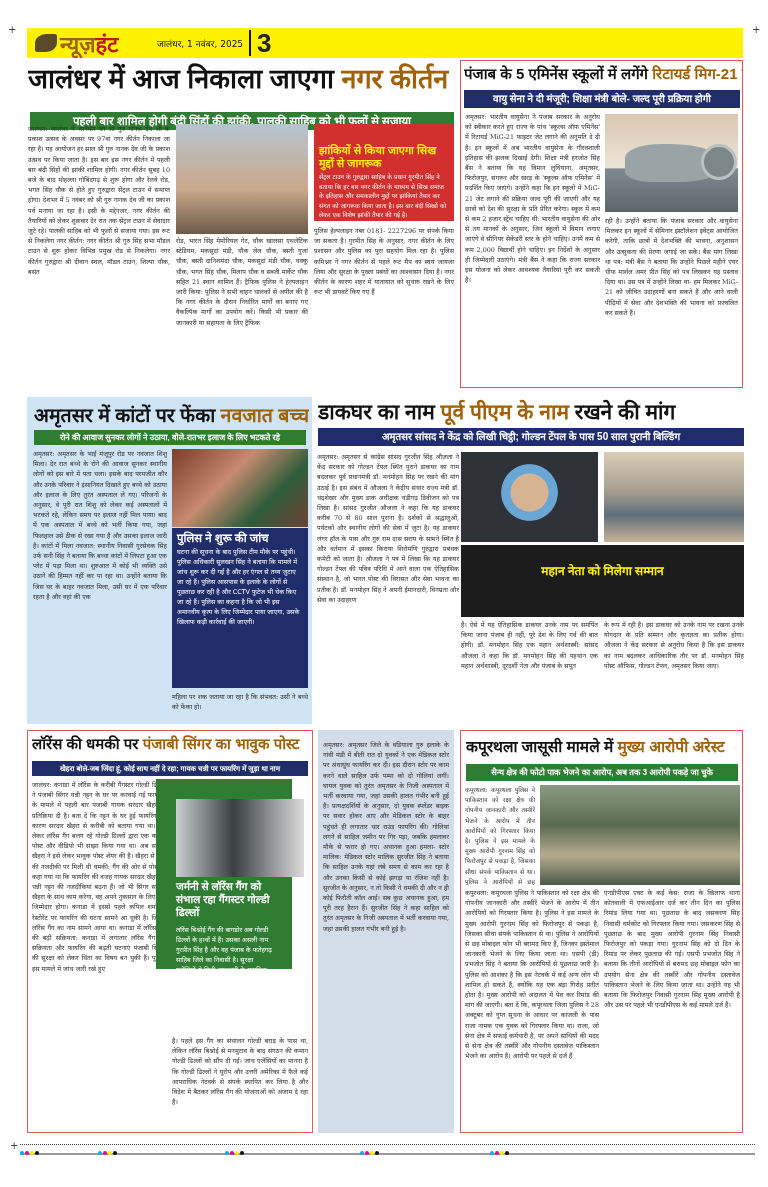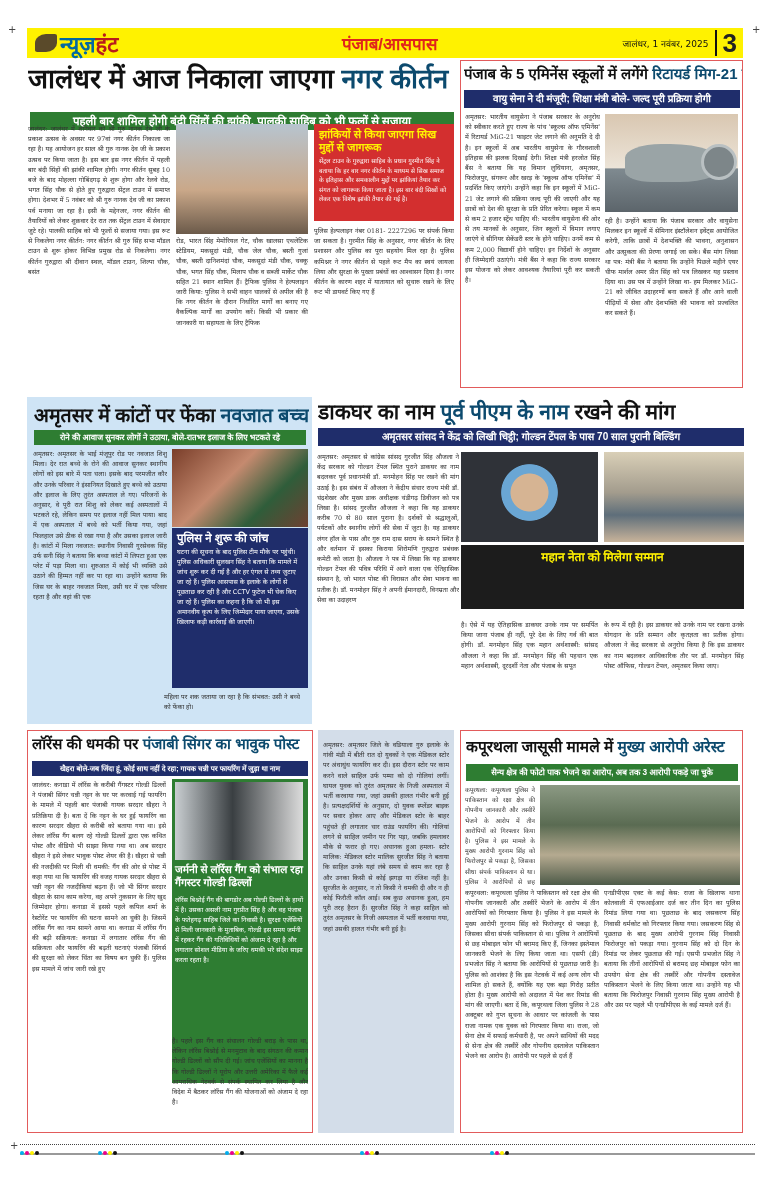--- a/index.html
+++ b/index.html
@@ -1,27 +1,27 @@
 <!DOCTYPE html>
 <html><head>
 <meta charset="utf-8">
 <style>
   *{box-sizing:border-box;margin:0;padding:0}
   body{width:768px;height:1187px;background:#fff;font-family:"DejaVu Sans",sans-serif;position:relative;overflow:hidden;color:#222}
   .abs{position:absolute}
   .masthead{left:27px;top:28px;width:716px;height:30px;background:#fff200;display:flex;align-items:center}
   .logo{width:130px;height:30px;display:flex;align-items:center;padding-left:8px}
   .logo-bird{width:22px;height:18px;background:#5a4a2a;border-radius:50% 10% 50% 10%;margin-right:3px}
-  .logo-a{font-weight:bold;font-size:22px;color:#0369a1;font-family:"Liberation Sans",sans-serif}
+  .logo-a{font-weight:bold;font-size:22px;color:#a16207;font-family:"Liberation Sans",sans-serif}
   .logo-b{font-weight:bold;font-size:22px;color:#b91c1c;font-family:"Liberation Sans",sans-serif}
   .section{flex:1;text-align:center;color:#e1251b;font-weight:bold;font-size:17px;font-family:"Liberation Sans",sans-serif}
   .dateline{font-size:9px;color:#111;padding-right:6px}
   .pageno{border-left:2px solid #111;height:26px;padding:0 6px;font-size:26px;font-weight:bold;line-height:26px;font-family:"Liberation Sans",sans-serif}
   .hl{font-weight:bold;color:#111;font-family:"Liberation Sans",sans-serif;white-space:nowrap;overflow:hidden}
-  .hl .red{color:#0c4a6e}
+  .hl .red{color:#a16207}
   .strap{color:#fff;font-family:"Liberation Sans",sans-serif;text-align:center;white-space:nowrap;overflow:hidden;font-weight:bold}
   .green{background:#2e7d32}
   .navy{background:#1f2d6b}
   .col{font-size:6.4px;line-height:10.2px;color:#333;text-align:justify;overflow:hidden;font-family:"DejaVu Serif",serif}
   .box{border:1px solid #e25b5b}
   .photo{background:linear-gradient(135deg,#8b9aa3,#c9c2b3 50%,#6d7b82)}
   .caption-dark{font-size:6.4px;line-height:10px;color:#fff;overflow:hidden}
   .boxtitle{font-weight:bold;font-family:"Liberation Sans",sans-serif}
   .cmyk{display:flex;gap:1px}
   .cmyk span{width:4px;height:4px;border-radius:50%}
@@ -32,36 +32,35 @@
 
 <div class="abs cross" style="left:8px;top:24px">+</div>
 <div class="abs cross" style="left:752px;top:24px">+</div>
 
 <div class="abs masthead">
   <div class="logo">
     <div class="logo-bird"></div>
     <span class="logo-a">न्यूज़</span>
     <span class="logo-b">हंट</span>
   </div>
-  <div class="section">पंजाब/आसपास</div>
   <div class="dateline">जालंधर, 1 नवंबर, 2025</div>
   <div class="pageno">3</div>
 </div>
 
 <div class="abs hl" style="left:28px;top:62px;width:430px;font-size:27px;line-height:34px">
   <span>जालंधर में आज निकाला जाएगा</span>
   <span class="red">नगर कीर्तन</span>
 </div>
 <div class="abs strap green" style="left:30px;top:112px;width:424px;height:18px;font-size:11.5px;line-height:18px">पहली बार शामिल होगी बंदी सिंहों की झांकी, पालकी साहिब को भी फूलों से सजाया</div>
 
 <div class="abs col" style="left:28px;top:124px;width:142px;height:262px">जालंधर: जालंधर में शनिवार को श्री गुरु नानक देव जी के प्रकाश उत्सव के अवसर पर 97वां नगर कीर्तन निकाला जा रहा है। यह आयोजन हर साल श्री गुरु नानक देव जी के प्रकाश उत्सव पर किया जाता है। इस बार इस नगर कीर्तन में पहली बार बंदी सिंहों की झांकी शामिल होगी। नगर कीर्तन सुबह 10 बजे के बाद मोहल्ला गोबिंदगढ़ से शुरू होगा और रेलवे रोड, भगत सिंह चौक से होते हुए गुरुद्वारा सेंट्रल टाउन में समाप्त होगा। देशभर में 5 नवंबर को श्री गुरु नानक देव जी का प्रकाश पर्व मनाया जा रहा है। इसी के मद्देनजर, नगर कीर्तन की तैयारियों को लेकर शुक्रवार देर रात तक सेंट्रल टाउन में सेवादार जुटे रहे। पालकी साहिब को भी फूलों से सजाया गया। इस रूट से निकलेगा नगर कीर्तन: नगर कीर्तन श्री गुरु सिंह सभा मॉडल टाउन से शुरू होकर विभिन्न प्रमुख रोड से निकलेगा। नगर कीर्तन गुरुद्वारा श्री दीवान स्थल, मॉडल टाउन, शिल्पा चौक, बसंत</div>
 <div class="abs photo" style="left:176px;top:124px;width:132px;height:110px;background:linear-gradient(180deg,#b7c4cf,#caa889 60%,#6b5a4a)"></div>
 <div class="abs col" style="left:176px;top:236px;width:132px;height:150px">रोड, भारत सिंह मेमोरियल गेट, चौक खालसा एथलेटिक स्टेडियम, मकसूदां मंडी, चौक जेल चौक, बस्ती गुजां चौक, बस्ती दानिशमंदां चौक, मकसूदां मंडी चौक, चक्कू चौक, भगत सिंह चौक, मिलाप चौक व सब्जी मार्केट चौक सहित 21 स्थान शामिल हैं। ट्रैफिक पुलिस ने हेल्पलाइन जारी किया: पुलिस ने सभी वाहन चालकों से अपील की है कि नगर कीर्तन के दौरान निर्धारित मार्गों का बनाए गए वैकल्पिक मार्गों का उपयोग करें। किसी भी प्रकार की जानकारी या सहायता के लिए ट्रैफिक</div>
 
-<div class="abs" style="left:314px;top:124px;width:140px;height:97px;background:#d32f2f;padding:4px 5px">
+<div class="abs" style="left:314px;top:124px;width:140px;height:97px;background:#d32f2f;padding:20px 5px">
   <div class="boxtitle" style="color:#fff200;font-size:11px;line-height:13px">झांकियों से किया जाएगा सिख मुद्दों से जागरूक</div>
   <div style="color:#fff;font-size:6.2px;line-height:9.5px;margin-top:2px">सेंट्रल टाउन के गुरुद्वारा साहिब के प्रधान गुरमीत सिंह ने बताया कि हर बार नगर कीर्तन के माध्यम से सिख समाज के इतिहास और समकालीन मुद्दों पर झांकियां तैयार कर संगत को जागरूक किया जाता है। इस बार बंदी सिखों को लेकर एक विशेष झांकी तैयार की गई है।</div>
 </div>
 <div class="abs col" style="left:314px;top:226px;width:140px;height:156px">पुलिस हेल्पलाइन नंबर 0181- 2227296 पर संपर्क किया जा सकता है। गुरमीत सिंह के अनुसार, नगर कीर्तन के लिए प्रशासन और पुलिस का पूरा सहयोग मिल रहा है। पुलिस कमिश्नर ने नगर कीर्तन से पहले रूट मैप का स्वयं जायजा लिया और सुरक्षा के पुख्ता प्रबंधों का आश्वासन दिया है। नगर कीर्तन के कारण शहर में यातायात को सुचारु रखने के लिए रूट भी डायवर्ट किए गए हैं</div>
 
 <div class="abs box" style="left:460px;top:60px;width:283px;height:328px;border:1px solid #e25b5b">
 </div>
 <div class="abs hl" style="left:464px;top:63px;width:278px;font-size:15px;line-height:22px">
   <span>पंजाब के 5 एमिनेंस स्कूलों में लगेंगे</span>
   <span class="red">रिटायर्ड मिग-21 जेट</span>
@@ -79,47 +78,47 @@
   <span>अमृतसर में कांटों पर फेंका</span>
   <span class="red">नवजात बच्चा</span>
 </div>
 <div class="abs strap green" style="left:34px;top:430px;width:272px;height:15px;font-size:8px;line-height:15px">रोने की आवाज सुनकर लोगों ने उठाया, बोले-रातभर इलाज के लिए भटकते रहे</div>
 <div class="abs col" style="left:33px;top:449px;width:134px;height:270px">अमृतसर: अमृतसर के भाई मंजूपुर रोड पर नवजात शिशु मिला। देर रात बच्चे के रोने की आवाज सुनकर स्थानीय लोगों को इस बारे में पता चला। इसके बाद परमजीत कौर और उनके परिवार ने इंसानियत दिखाते हुए बच्चे को उठाया और इलाज के लिए तुरंत अस्पताल ले गए। परिजनों के अनुसार, वे पूरी रात शिशु को लेकर कई अस्पतालों में भटकते रहे, लेकिन समय पर इलाज नहीं मिल पाया। बाद में एक अस्पताल में बच्चे को भर्ती किया गया, जहां फिलहाल उसे ठीक से रखा गया है और उसका इलाज जारी है। कांटों में मिला नवजात: स्थानीय निवासी गुरसेवक सिंह उर्फ सनी सिंह ने बताया कि बच्चा कांटों में लिपटा हुआ एक प्लेट में पड़ा मिला था। शुरुआत में कोई भी व्यक्ति उसे उठाने की हिम्मत नहीं कर पा रहा था। उन्होंने बताया कि जिस घर के बाहर नवजात मिला, उसी घर में एक परिवार रहता है और वहां की एक</div>
 <div class="abs photo" style="left:172px;top:449px;width:136px;height:78px;background:linear-gradient(135deg,#7a3e2a,#c58a6f 40%,#2f5d3a 70%,#6e4032)"></div>
 <div class="abs" style="left:172px;top:528px;width:136px;height:160px;background:#1f2d6b;padding:3px 5px">
   <div class="boxtitle" style="color:#fff;font-size:11.5px;line-height:14px">पुलिस ने शुरू की जांच</div>
   <div class="caption-dark" style="margin-top:2px">घटना की सूचना के बाद पुलिस टीम मौके पर पहुंची। पुलिस अधिकारी सुलखन सिंह ने बताया कि मामले में जांच शुरू कर दी गई है और हर एंगल से तथ्य जुटाए जा रहे हैं। पुलिस आसपास के इलाके के लोगों से पूछताछ कर रही है और CCTV फुटेज भी चेक किए जा रहे हैं। पुलिस का कहना है कि जो भी इस अमानवीय कृत्य के लिए जिम्मेदार पाया जाएगा, उसके खिलाफ कड़ी कार्रवाई की जाएगी।</div>
 </div>
-<div class="abs col" style="left:164px;top:692px;width:136px;height:24px">महिला पर शक जताया जा रहा है कि संभवत: उसी ने बच्चे को फेंका हो।</div>
+<div class="abs col" style="left:172px;top:692px;width:136px;height:24px">महिला पर शक जताया जा रहा है कि संभवत: उसी ने बच्चे को फेंका हो।</div>
 
 <div class="abs hl" style="left:318px;top:397px;width:428px;font-size:21px;line-height:30px">
   <span>डाकघर का नाम</span>
   <span class="red">पूर्व पीएम के नाम</span>
   <span>रखने की मांग</span>
 </div>
-<div class="abs strap navy" style="left:318px;top:428px;width:426px;height:18px;font-size:10px;line-height:18px">अमृतसर सांसद ने केंद्र को लिखी चिट्ठी; गोल्डन टेंपल के पास 70 साल पुरानी बिल्डिंग</div>
+<div class="abs strap navy" style="left:318px;top:428px;width:426px;height:18px;font-size:10px;line-height:18px">अमृतसर सांसद ने केंद्र को लिखी चिट्ठी; गोल्डन टेंपल के पास 50 साल पुरानी बिल्डिंग</div>
 <div class="abs col" style="left:317px;top:452px;width:142px;height:270px">अमृतसर: अमृतसर से कांग्रेस सांसद गुरजीत सिंह औजला ने केंद्र सरकार को गोल्डन टेंपल स्थित पुराने डाकघर का नाम बदलकर पूर्व प्रधानमंत्री डॉ. मनमोहन सिंह पर रखने की मांग उठाई है। इस संबंध में औजला ने केंद्रीय संचार राज्य मंत्री डॉ. चंद्रशेखर और मुख्य डाक अधीक्षक चंडीगढ़ डिवीजन को पत्र लिखा है। सांसद गुरजीत औजला ने कहा कि यह डाकघर करीब 70 से 80 साल पुराना है। दर्शकों से श्रद्धालुओं, पर्यटकों और स्थानीय लोगों की सेवा में जुटा है। यह डाकघर लंगर हॉल के पास और गुरु राम दास सराय के सामने स्थित है और वर्तमान में इसका किराया शिरोमणि गुरुद्वारा प्रबंधक कमेटी को जाता है। औजला ने पत्र में लिखा कि यह डाकघर गोल्डन टेंपल की पवित्र परिधि में आने वाला एक ऐतिहासिक संस्थान है, जो भारत पोस्ट की विरासत और सेवा भावना का प्रतीक है। डॉ. मनमोहन सिंह ने अपनी ईमानदारी, विनम्रता और सेवा का उदाहरण</div>
 <div class="abs photo" style="left:461px;top:452px;width:137px;height:90px;background:radial-gradient(circle at 50% 45%,#d6b493 0 22%,#6aa6d4 23% 33%,#2f3238 34%)"></div>
 <div class="abs photo" style="left:604px;top:452px;width:140px;height:90px;background:linear-gradient(180deg,#d9cfb7,#a39c8d 45%,#5e6e7a 70%,#c8b39a)"></div>
-<div class="abs" style="left:461px;top:545px;width:283px;height:64px;background:#1c1c1c;padding:4px 8px">
+<div class="abs" style="left:461px;top:545px;width:283px;height:72px;background:#1c1c1c;padding:18px 8px">
   <div class="boxtitle" style="color:#fff200;font-size:12px;line-height:16px;text-align:center">महान नेता को मिलेगा सम्मान</div>
   <div style="display:flex;gap:10px;margin-top:3px">
   </div>
 </div>
 <div class="abs col" style="left:461px;top:620px;width:137px;height:100px">है। ऐसे में यह ऐतिहासिक डाकघर उनके नाम पर समर्पित किया जाना पंजाब ही नहीं, पूरे देश के लिए गर्व की बात होगी। डॉ. मनमोहन सिंह एक महान अर्थशास्त्री: सांसद औजला ने कहा कि डॉ. मनमोहन सिंह की पहचान एक महान अर्थशास्त्री, दूरदर्शी नेता और पंजाब के सपूत</div>
 <div class="abs col" style="left:604px;top:620px;width:140px;height:100px">के रूप में रही है। इस डाकघर को उनके नाम पर रखना उनके योगदान के प्रति सम्मान और कृतज्ञता का प्रतीक होगा। औजला ने केंद्र सरकार से अनुरोध किया है कि इस डाकघर का नाम बदलकर आधिकारिक तौर पर डॉ. मनमोहन सिंह पोस्ट ऑफिस, गोल्डन टेंपल, अमृतसर किया जाए।</div>
 
 <div class="abs box" style="left:27px;top:730px;width:286px;height:403px"></div>
 <div class="abs hl" style="left:32px;top:733px;width:280px;font-size:15px;line-height:22px">
   <span>लॉरेंस की धमकी पर</span>
   <span class="red">पंजाबी सिंगर का भावुक पोस्ट</span>
 </div>
 <div class="abs strap navy" style="left:32px;top:761px;width:276px;height:15px;font-size:7.2px;line-height:15px">खैहरा बोले-जब जिंदा हूं, कोई साथ नहीं दे रहा; गायक चन्नी पर फायरिंग में जुड़ा था नाम</div>
 <div class="abs col" style="left:32px;top:780px;width:134px;height:350px">जालंधर: कनाडा में लॉरेंस के करीबी गैंगस्टर गोल्डी ढिल्लों ने पंजाबी सिंगर चन्नी नट्टन के घर पर करवाई गई फायरिंग के मामले में पहली बार पंजाबी गायक सरदार खैहरा ने प्रतिक्रिया दी है। बता दें कि नट्टन के घर हुई फायरिंग का कारण सरदार खैहरा से करीबी को बताया गया था। इसे लेकर लॉरेंस गैंग बलग रहे गोल्डी ढिल्लों द्वारा एक कथित पोस्ट और वीडियो भी साझा किया गया था। अब सरदार खैहरा ने इसे लेकर भावुक पोस्ट शेयर की है। खैहरा से चन्नी की नजदीकी पर मिली थी धमकी: गैंग की ओर से पोस्ट में कहा गया था कि फायरिंग की वजह गायक सरदार खैहरा से चन्नी नट्टन की नजदीकियां बढ़ना हैं। जो भी सिंगर सरदार खैहरा के साथ काम करेगा, वह अपने नुकसान के लिए खुद जिम्मेदार होगा। कनाडा में इससे पहले कपिल शर्मा के रेस्टोरेंट पर फायरिंग की घटना सामने आ चुकी है। जिसमें लॉरेंस गैंग का नाम सामने आया था। कनाडा में लॉरेंस गैंग की बढ़ी सक्रियता: कनाडा में लगातार लॉरेंस गैंग की सक्रियता और फायरिंग की बढ़ती घटनाएं पंजाबी सिंगर्स की सुरक्षा को लेकर चिंता का विषय बन चुकी हैं। पुलिस इस मामले में जांच जारी रखे हुए</div>
-<div class="abs" style="left:172px;top:779px;width:136px;height:304px;background:#2e7d32;padding:3px">
+<div class="abs" style="left:156px;top:779px;width:136px;height:190px;background:#2e7d32;padding:20px">
   <div class="photo" style="width:128px;height:78px;background:linear-gradient(90deg,#c9ced1,#3a3f42 45%,#dcdcdc)"></div>
   <div class="boxtitle" style="color:#fff;font-size:10.5px;line-height:13px;margin-top:3px">जर्मनी से लॉरेंस गैंग को संभाल रहा गैंगस्टर गोल्डी ढिल्लों</div>
   <div class="caption-dark" style="margin-top:6px">लॉरेंस बिश्नोई गैंग की बागडोर अब गोल्डी ढिल्लों के हाथों में है। उसका असली नाम गुरप्रीत सिंह है और वह पंजाब के फतेहगढ़ साहिब जिले का निवासी है। सुरक्षा एजेंसियों से मिली जानकारी के मुताबिक, गोल्डी इस समय जर्मनी में रहकर गैंग की गतिविधियों को अंजाम दे रहा है और लगातार सोशल मीडिया के जरिए धमकी भरे संदेश साझा करता रहता है।</div>
 </div>
 <div class="abs col" style="left:172px;top:1036px;width:136px;height:94px">है। पहले इस गैंग का संचालन गोल्डी बराड़ के पास था, लेकिन लॉरेंस बिश्नोई से मनमुटाव के बाद संगठन की कमान गोल्डी ढिल्लों को सौंप दी गई। जांच एजेंसियों का मानना है कि गोल्डी ढिल्लों ने यूरोप और उत्तरी अमेरिका में फैले कई आपराधिक नेटवर्क से संपर्क स्थापित कर लिया है और विदेश में बैठकर लॉरेंस गैंग की योजनाओं को अंजाम दे रहा है।</div>
 
 <div class="abs" style="left:318px;top:730px;width:136px;height:403px;background:#d3dde9;padding:4px 5px">
   <div class="col" style="margin-top:6px;height:345px">अमृतसर: अमृतसर जिले के वडियाला गुरु इलाके के गांवी मंडी में बीती रात दो युवकों ने एक मेडिकल स्टोर पर अंधाधुंध फायरिंग कर दी। इस दौरान स्टोर पर काम करने वाले साहिल उर्फ पम्मा को दो गोलियां लगीं। घायल युवक को तुरंत अमृतसर के निजी अस्पताल में भर्ती करवाया गया, जहां उसकी हालत गंभीर बनी हुई है। प्रत्यक्षदर्शियों के अनुसार, दो युवक स्प्लेंडर बाइक पर सवार होकर आए और मेडिकल स्टोर के बाहर पहुंचते ही लगातार चार राउंड फायरिंग की। गोलियां लगने से साहिल जमीन पर गिर पड़ा, जबकि हमलावर मौके से फरार हो गए। अचानक हुआ हमला- स्टोर मालिक: मेडिकल स्टोर मालिक सुरजीत सिंह ने बताया कि साहिल उनके यहां लंबे समय से काम कर रहा है और उनका किसी से कोई झगड़ा या रंजिश नहीं है। सुरजीत के अनुसार, न तो किसी ने धमकी दी और न ही कोई फिरौती कॉल आई। सब कुछ अचानक हुआ, हम पूरी तरह हैरान हैं। सुरजीत सिंह ने कहा साहिल को तुरंत अमृतसर के निजी अस्पताल में भर्ती करवाया गया, जहां उसकी हालत गंभीर बनी हुई है।</div>
 </div>
 

